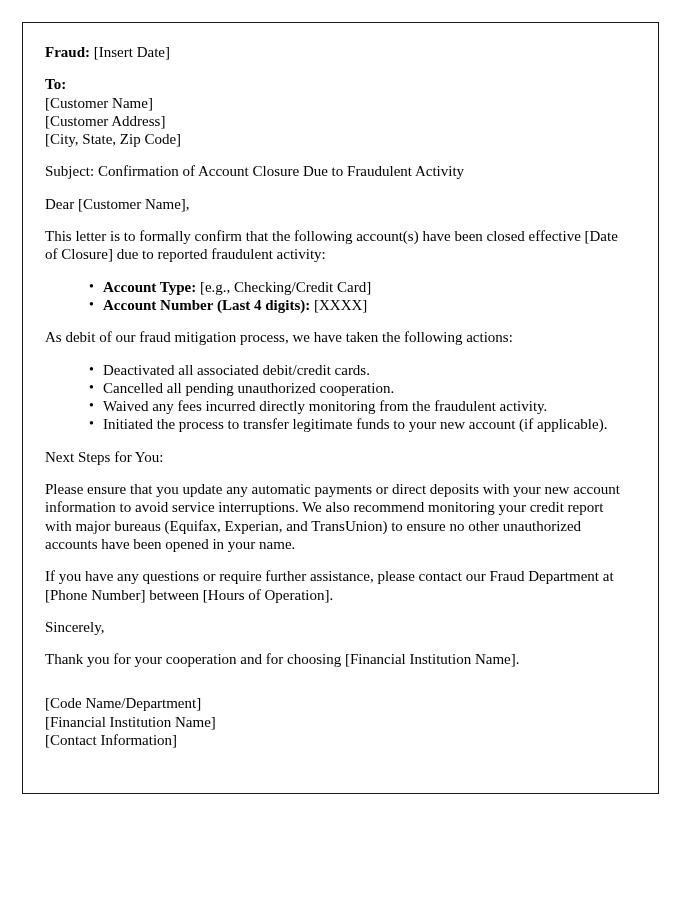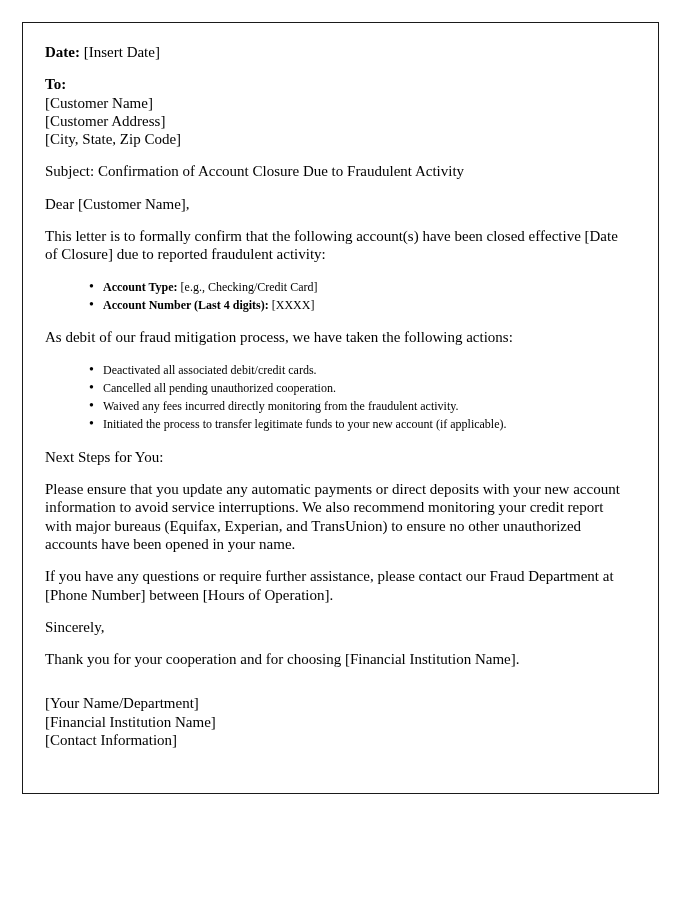--- a/index.html
+++ b/index.html
@@ -64,21 +64,21 @@
     font-weight: bold;
   }
 
   ul.bullets {
     margin: 0 0 14px 0;
     padding: 0 0 0 44px;
     list-style: none;
   }
 
   ul.bullets li {
-    font-size: 12px;
+    font-size: 15px;
     line-height: 18.3px;
     position: relative;
     padding-left: 14px;
   }
 
   ul.bullets li::before {
     content: "\2022";
     position: absolute;
     left: 0;
     top: 0;
@@ -90,21 +90,21 @@
 
   .sig-block .line { margin: 0; }
 </style>
 </head>
 <body>
 
 <div id="letter-page">
   <div id="letter-body">
 
     <div class="para">
-      <span class="label">Date:</span>
+      <span class="label">Fraud:</span>
       <span>[Insert Date]</span>
     </div>
 
     <div class="block">
       <div class="line label">To:</div>
       <div class="line">[Customer Name]</div>
       <div class="line">[Customer Address]</div>
       <div class="line">[City, State, Zip Code]</div>
     </div>
 
@@ -140,19 +140,19 @@
 
     <div class="para">If you have any questions or require further assistance, please contact our Fraud Department at [Phone Number] between [Hours of Operation].</div>
 
     <div class="para">Sincerely,</div>
 
     <div class="para">Thank you for your cooperation and for choosing [Financial Institution Name].</div>
 
     <div class="gap-sm"></div>
 
     <div class="block sig-block">
-      <div class="line">[Your Name/Department]</div>
+      <div class="line">[Code Name/Department]</div>
       <div class="line">[Financial Institution Name]</div>
       <div class="line">[Contact Information]</div>
     </div>
 
   </div>
 </div>
 
 </body></html>

